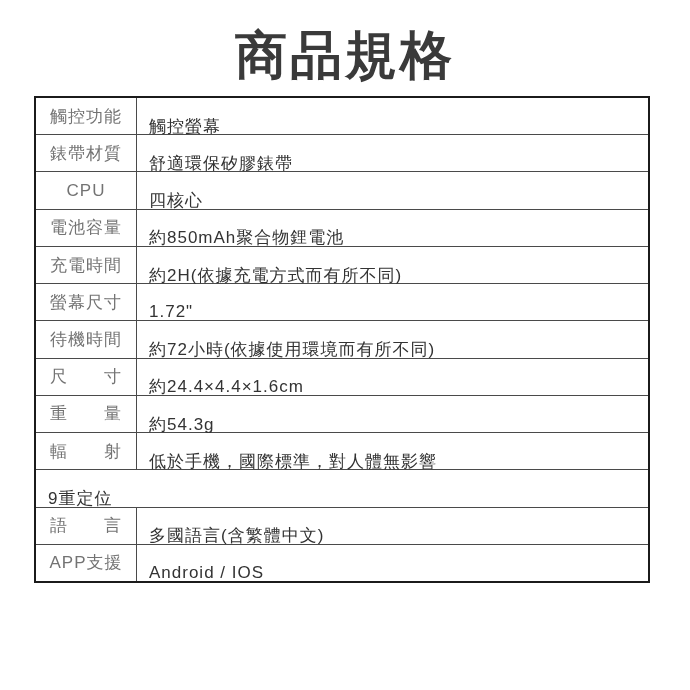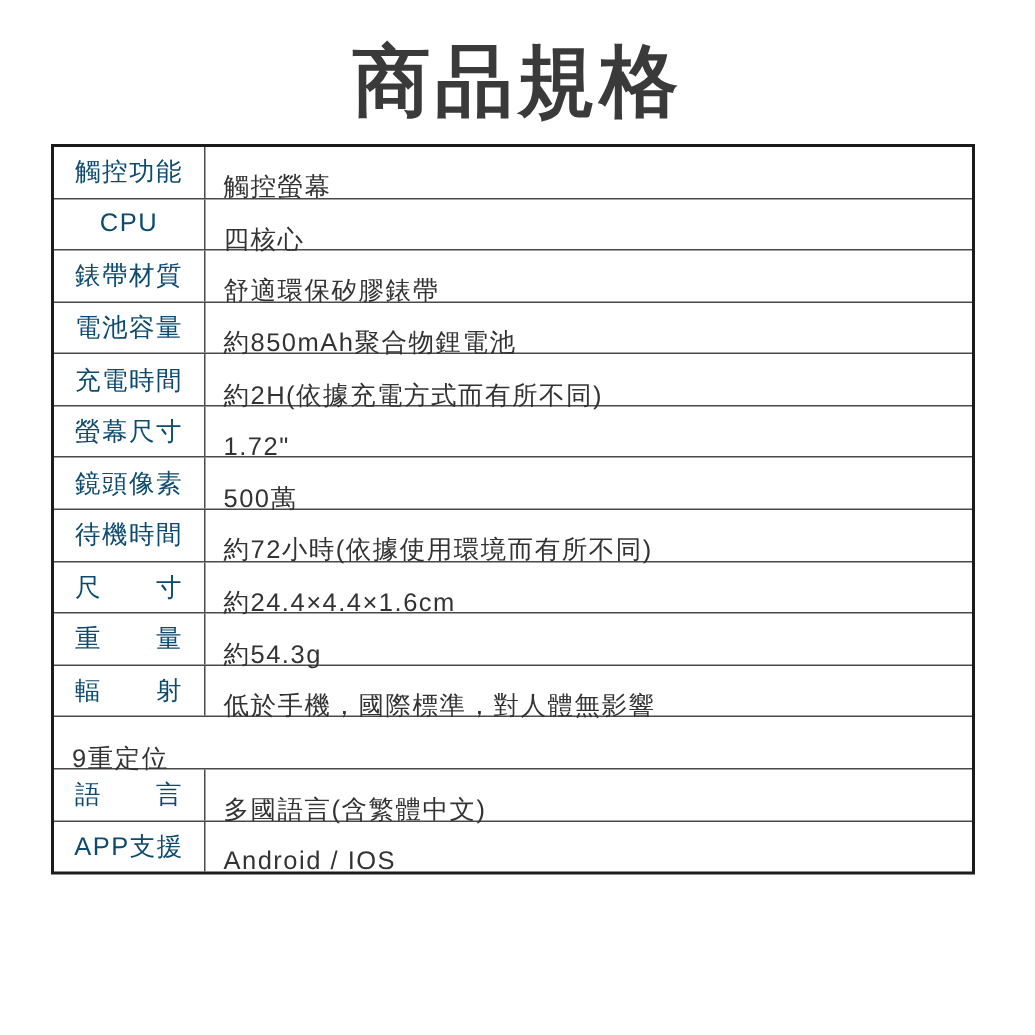--- a/index.html
+++ b/index.html
@@ -47,21 +47,21 @@
   .spec-row:last-child { border-bottom:none; }
   .spec-label-cell {
     width:101px;
     flex:0 0 101px;
     border-right:1px solid #4a4a4a;
     display:flex;
     align-items:center;
     justify-content:center;
     font-size:17px;
     letter-spacing:1px;
-    color:#0c4a6e;
+    color:#737373;
     white-space:pre;
   }
   .spec-value-cell {
     flex:1 1 auto;
     display:flex;
     align-items:center;
     padding-left:12px;
     font-size:17px;
     letter-spacing:1px;
     color:#333333;
@@ -74,42 +74,38 @@
 
 <div class="page">
   <div class="page-title">商品規格</div>
 
   <div class="spec-table">
       <div class="spec-row">
         <div class="spec-label-cell">觸控功能</div>
         <div class="spec-value-cell">觸控螢幕</div>
       </div>
       <div class="spec-row">
+        <div class="spec-label-cell">錶帶材質</div>
+        <div class="spec-value-cell">舒適環保矽膠錶帶</div>
+      </div>
+      <div class="spec-row">
         <div class="spec-label-cell">CPU</div>
         <div class="spec-value-cell">四核心</div>
-      </div>
-      <div class="spec-row">
-        <div class="spec-label-cell">錶帶材質</div>
-        <div class="spec-value-cell">舒適環保矽膠錶帶</div>
       </div>
       <div class="spec-row">
         <div class="spec-label-cell">電池容量</div>
         <div class="spec-value-cell">約850mAh聚合物鋰電池</div>
       </div>
       <div class="spec-row">
         <div class="spec-label-cell">充電時間</div>
         <div class="spec-value-cell">約2H(依據充電方式而有所不同)</div>
       </div>
       <div class="spec-row">
         <div class="spec-label-cell">螢幕尺寸</div>
         <div class="spec-value-cell">1.72"</div>
-      </div>
-      <div class="spec-row">
-        <div class="spec-label-cell">鏡頭像素</div>
-        <div class="spec-value-cell">500萬</div>
       </div>
       <div class="spec-row">
         <div class="spec-label-cell">待機時間</div>
         <div class="spec-value-cell">約72小時(依據使用環境而有所不同)</div>
       </div>
       <div class="spec-row">
         <div class="spec-label-cell">尺　　寸</div>
         <div class="spec-value-cell">約24.4×4.4×1.6cm</div>
       </div>
       <div class="spec-row">

